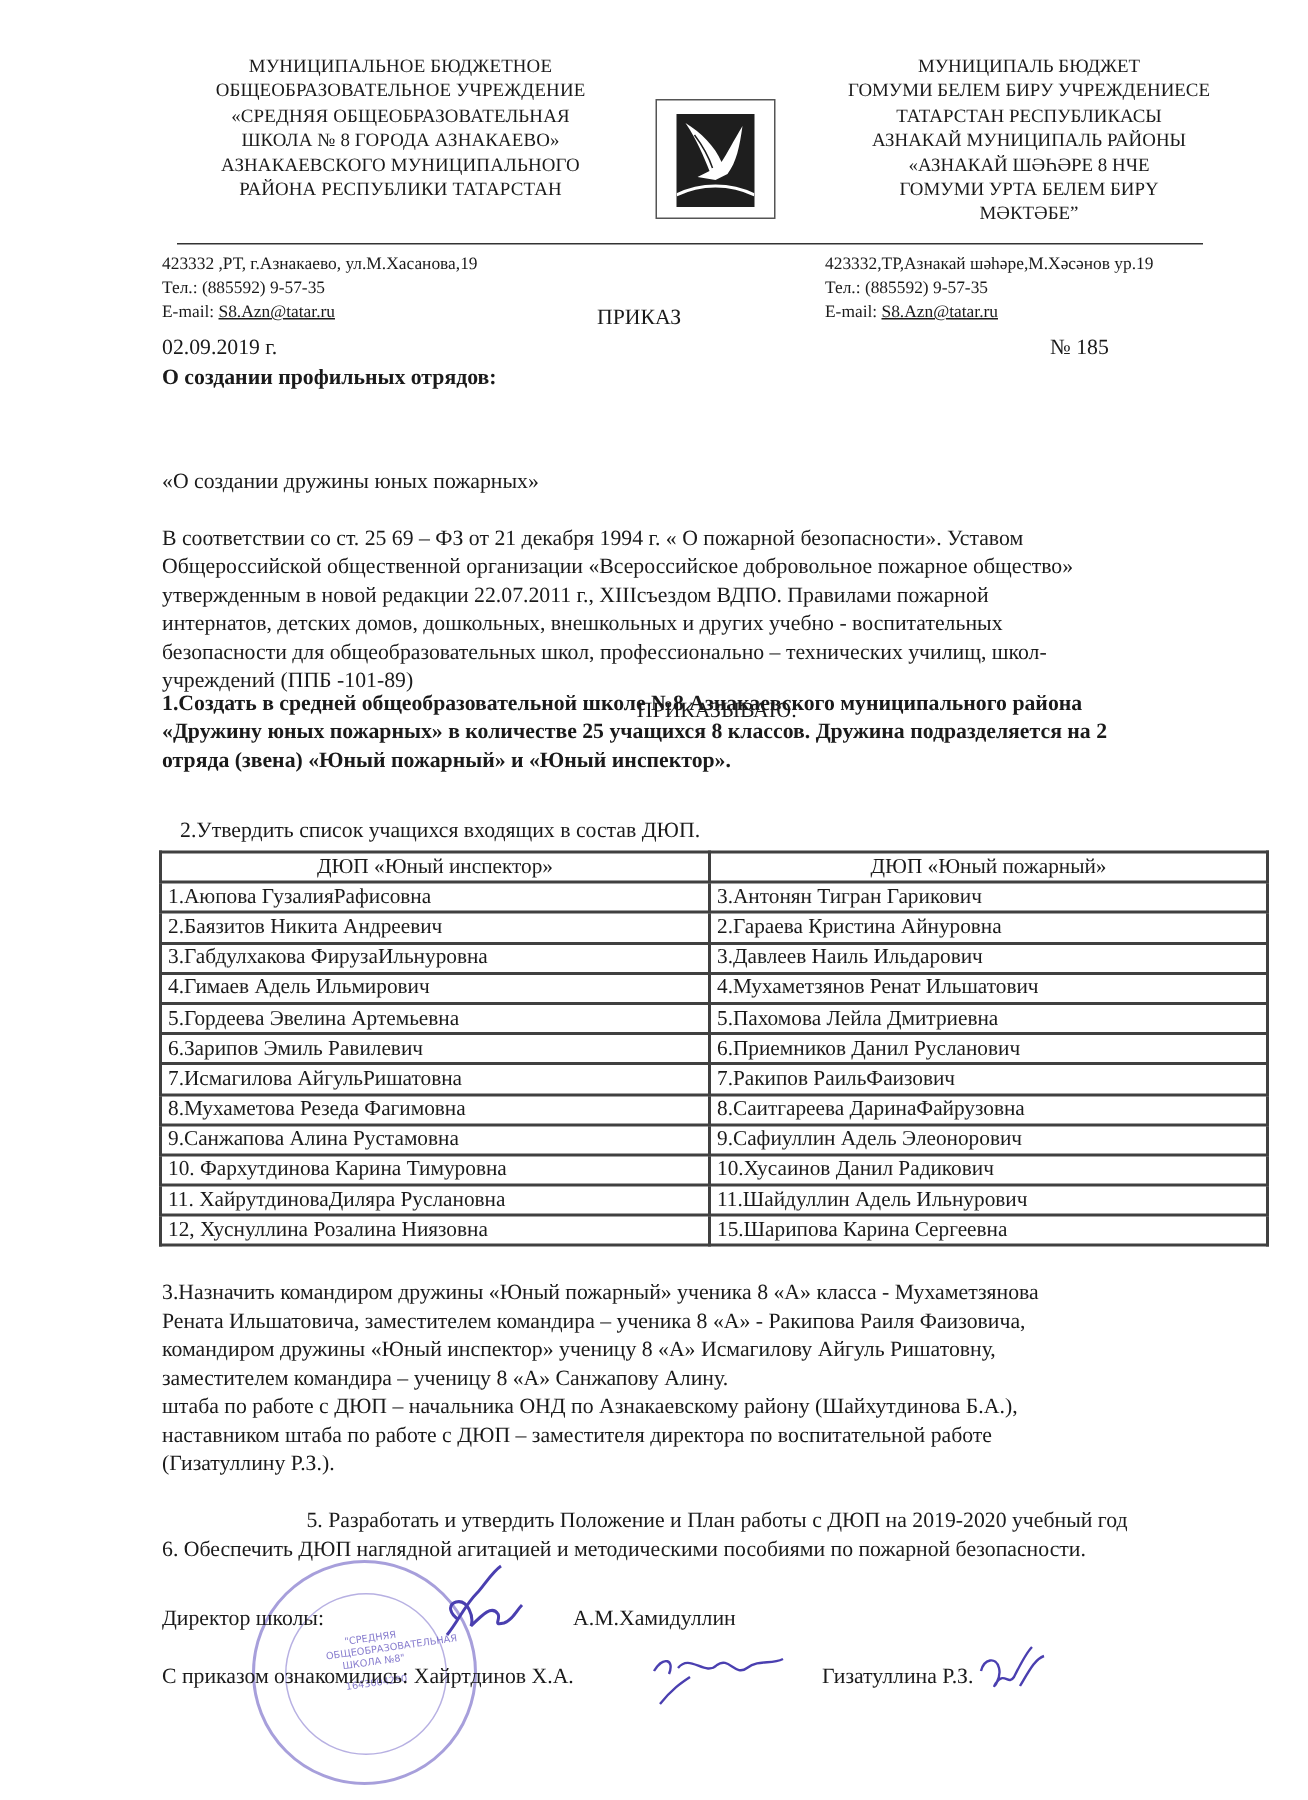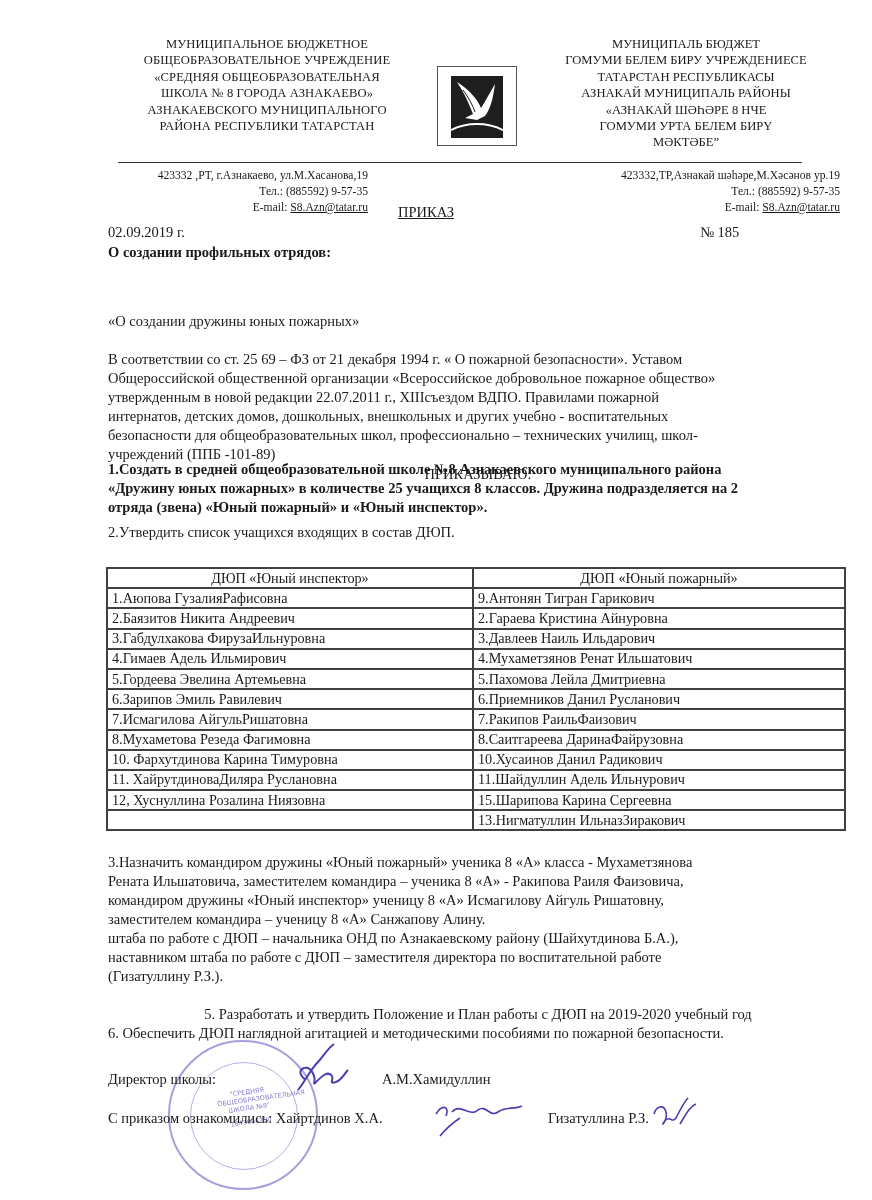--- a/index.html
+++ b/index.html
@@ -6,25 +6,25 @@
     body { width:872px; height:1200px; background:#ffffff; position:relative; overflow:hidden;
       font-family:"Liberation Serif", serif; color:#1a1a1a; }
     .page { position:absolute; left:0; top:0; width:872px; height:1200px; }
     .hdr-left { position:absolute; left:108px; top:36px; width:318px; text-align:center;
       font-weight:normal; font-size:12.6px; line-height:16.4px; letter-spacing:0.1px; }
     .hdr-right { position:absolute; left:528px; top:36px; width:316px; text-align:center;
       font-weight:normal; font-size:12.6px; line-height:16.4px; }
     .logo { position:absolute; left:437px; top:66px; width:78px; height:78px; border:1px solid #555; background:#fff; }
     .logo-inner { position:absolute; left:13px; top:9px; width:52px; height:62px; background:#1e1e1e; overflow:hidden; }
     .rule { position:absolute; left:118px; top:162px; width:684px; height:1px; background:#333; }
-    .addr { position:absolute; font-size:11.6px; line-height:16px; text-align:right; }
+    .addr { position:absolute; font-size:11.6px; line-height:16px; text-align:left; }
     .addr-left { left:108px; top:168px; width:260px; }
     .addr-right { left:550px; top:168px; width:290px; }
     .addr a, .addr .mail { text-decoration:underline; color:#1a1a1a; }
-    .title { position:absolute; left:0; width:852px; top:204px; text-align:center; font-size:14.5px;text-decoration:underline; }
+    .title { position:absolute; left:0; width:852px; top:204px; text-align:center; font-size:14.5px; }
     .date { position:absolute; left:108px; top:224px; font-size:14.5px; }
     .num { position:absolute; left:700px; top:224px; font-size:14.5px; }
     .subj { position:absolute; left:108px; top:244px; font-size:14.5px; font-weight:bold; }
     .text { position:absolute; left:108px; width:740px; font-size:14.5px; line-height:19px; }
     .center { text-align:center; }
     table.roster { position:absolute; left:106px; top:567px; width:740px; border-collapse:collapse;
       font-size:14.2px; }
     table.roster td, table.roster th { border:2px solid #404040; height:18.2px; padding:0 4px; font-weight:normal; text-align:left; line-height:17px; }
     table.roster th { text-align:center; }
     table.roster col.c1 { width:366px; }
@@ -99,35 +99,35 @@
     <div>учреждений (ППБ -101-89)</div>
   </div>
 
   <div class="text center" style="top:465px;">ПРИКАЗЫВАЮ:</div>
 
   <div class="text" style="top:460px;font-weight:bold;">
     <div>1.Создать в средней общеобразовательной школе №8 Азнакаевского муниципального района</div>
     <div>«Дружину юных пожарных»  в количестве 25 учащихся  8 классов. Дружина подразделяется на 2</div>
     <div>отряда (звена) «Юный пожарный» и «Юный инспектор».</div>
   </div>
-  <div class="text" style="top:523px;">2.Утвердить список учащихся входящих в состав ДЮП.</div>
+  <div class="text" style="top:545px;margin-left:12px;">2.Утвердить список учащихся входящих в состав ДЮП.</div>
 
   <table class="roster">
     <colgroup>
         <col class="c1">
         <col>
       </colgroup>
     <tbody>
         <tr>
       <th>ДЮП «Юный инспектор»</th>
       <th>ДЮП «Юный пожарный»</th>
     </tr>
     <tr>
           <td>1.Аюпова ГузалияРафисовна</td>
-          <td>9.Антонян Тигран Гарикович</td>
+          <td>3.Антонян Тигран Гарикович</td>
         </tr>
     <tr>
           <td>2.Баязитов Никита  Андреевич</td>
           <td>2.Гараева Кристина Айнуровна</td>
         </tr>
     <tr>
           <td>3.Габдулхакова ФирузаИльнуровна</td>
           <td>3.Давлеев Наиль Ильдарович</td>
         </tr>
     <tr>
@@ -144,34 +144,34 @@
         </tr>
     <tr>
           <td>7.Исмагилова АйгульРишатовна</td>
           <td>7.Ракипов РаильФаизович</td>
         </tr>
     <tr>
           <td>8.Мухаметова Резеда Фагимовна</td>
           <td>8.Саитгареева ДаринаФайрузовна</td>
         </tr>
     <tr>
+          <td>9.Санжапова Алина Рустамовна</td>
+          <td>9.Сафиуллин Адель Элеонорович</td>
+        </tr>
+    <tr>
           <td>10. Фархутдинова Карина Тимуровна</td>
           <td>10.Хусаинов Данил Радикович</td>
         </tr>
     <tr>
           <td>11. ХайрутдиноваДиляра Руслановна</td>
           <td>11.Шайдуллин Адель Ильнурович</td>
         </tr>
     <tr>
           <td>12, Хуснуллина Розалина Ниязовна</td>
           <td>15.Шарипова Карина Сергеевна</td>
-        </tr>
-    <tr>
-          <td></td>
-          <td>13.Нигматуллин ИльназЗиракович</td>
         </tr>
   </tbody>
     </table>
 
   <div class="text" style="top:853px;">
     <div>3.Назначить командиром дружины «Юный пожарный» ученика 8 «А» класса - Мухаметзянова</div>
     <div>Рената Ильшатовича, заместителем командира – ученика 8 «А» -  Ракипова Раиля Фаизовича,</div>
     <div>командиром дружины «Юный инспектор»  ученицу 8 «А» Исмагилову Айгуль Ришатовну,</div>
     <div>заместителем командира – ученицу  8 «А» Санжапову Алину.</div>
   </div>

